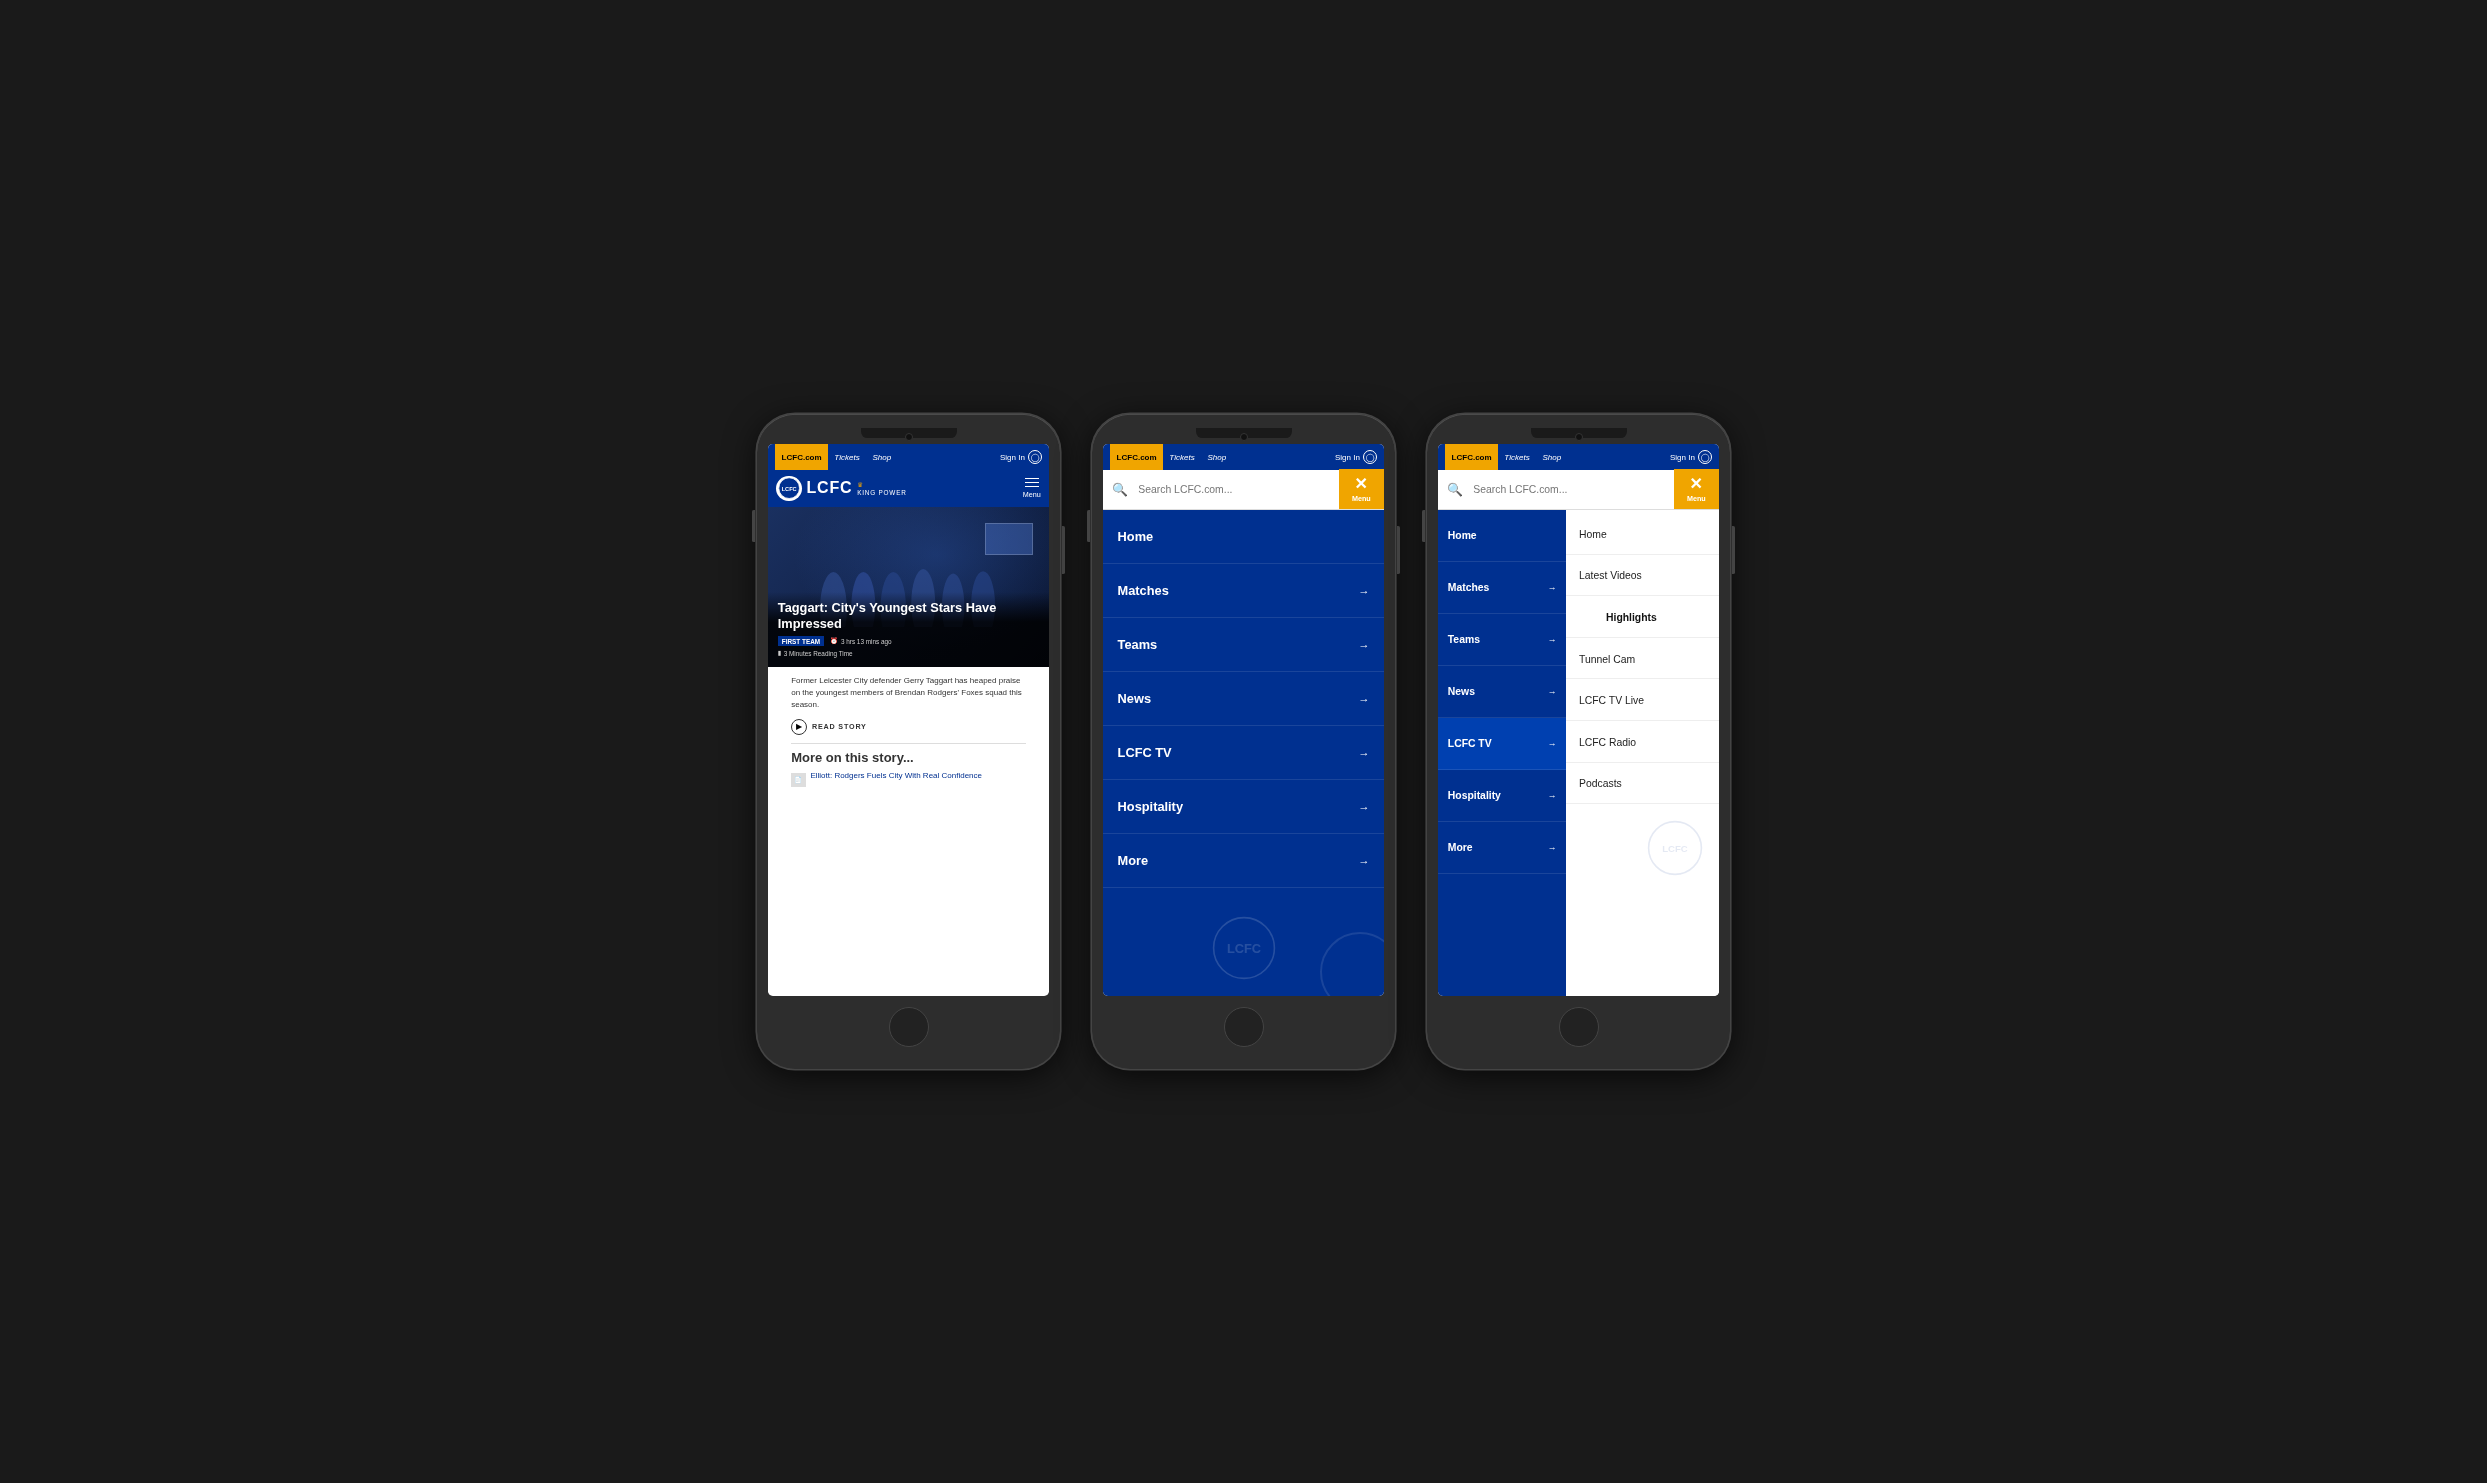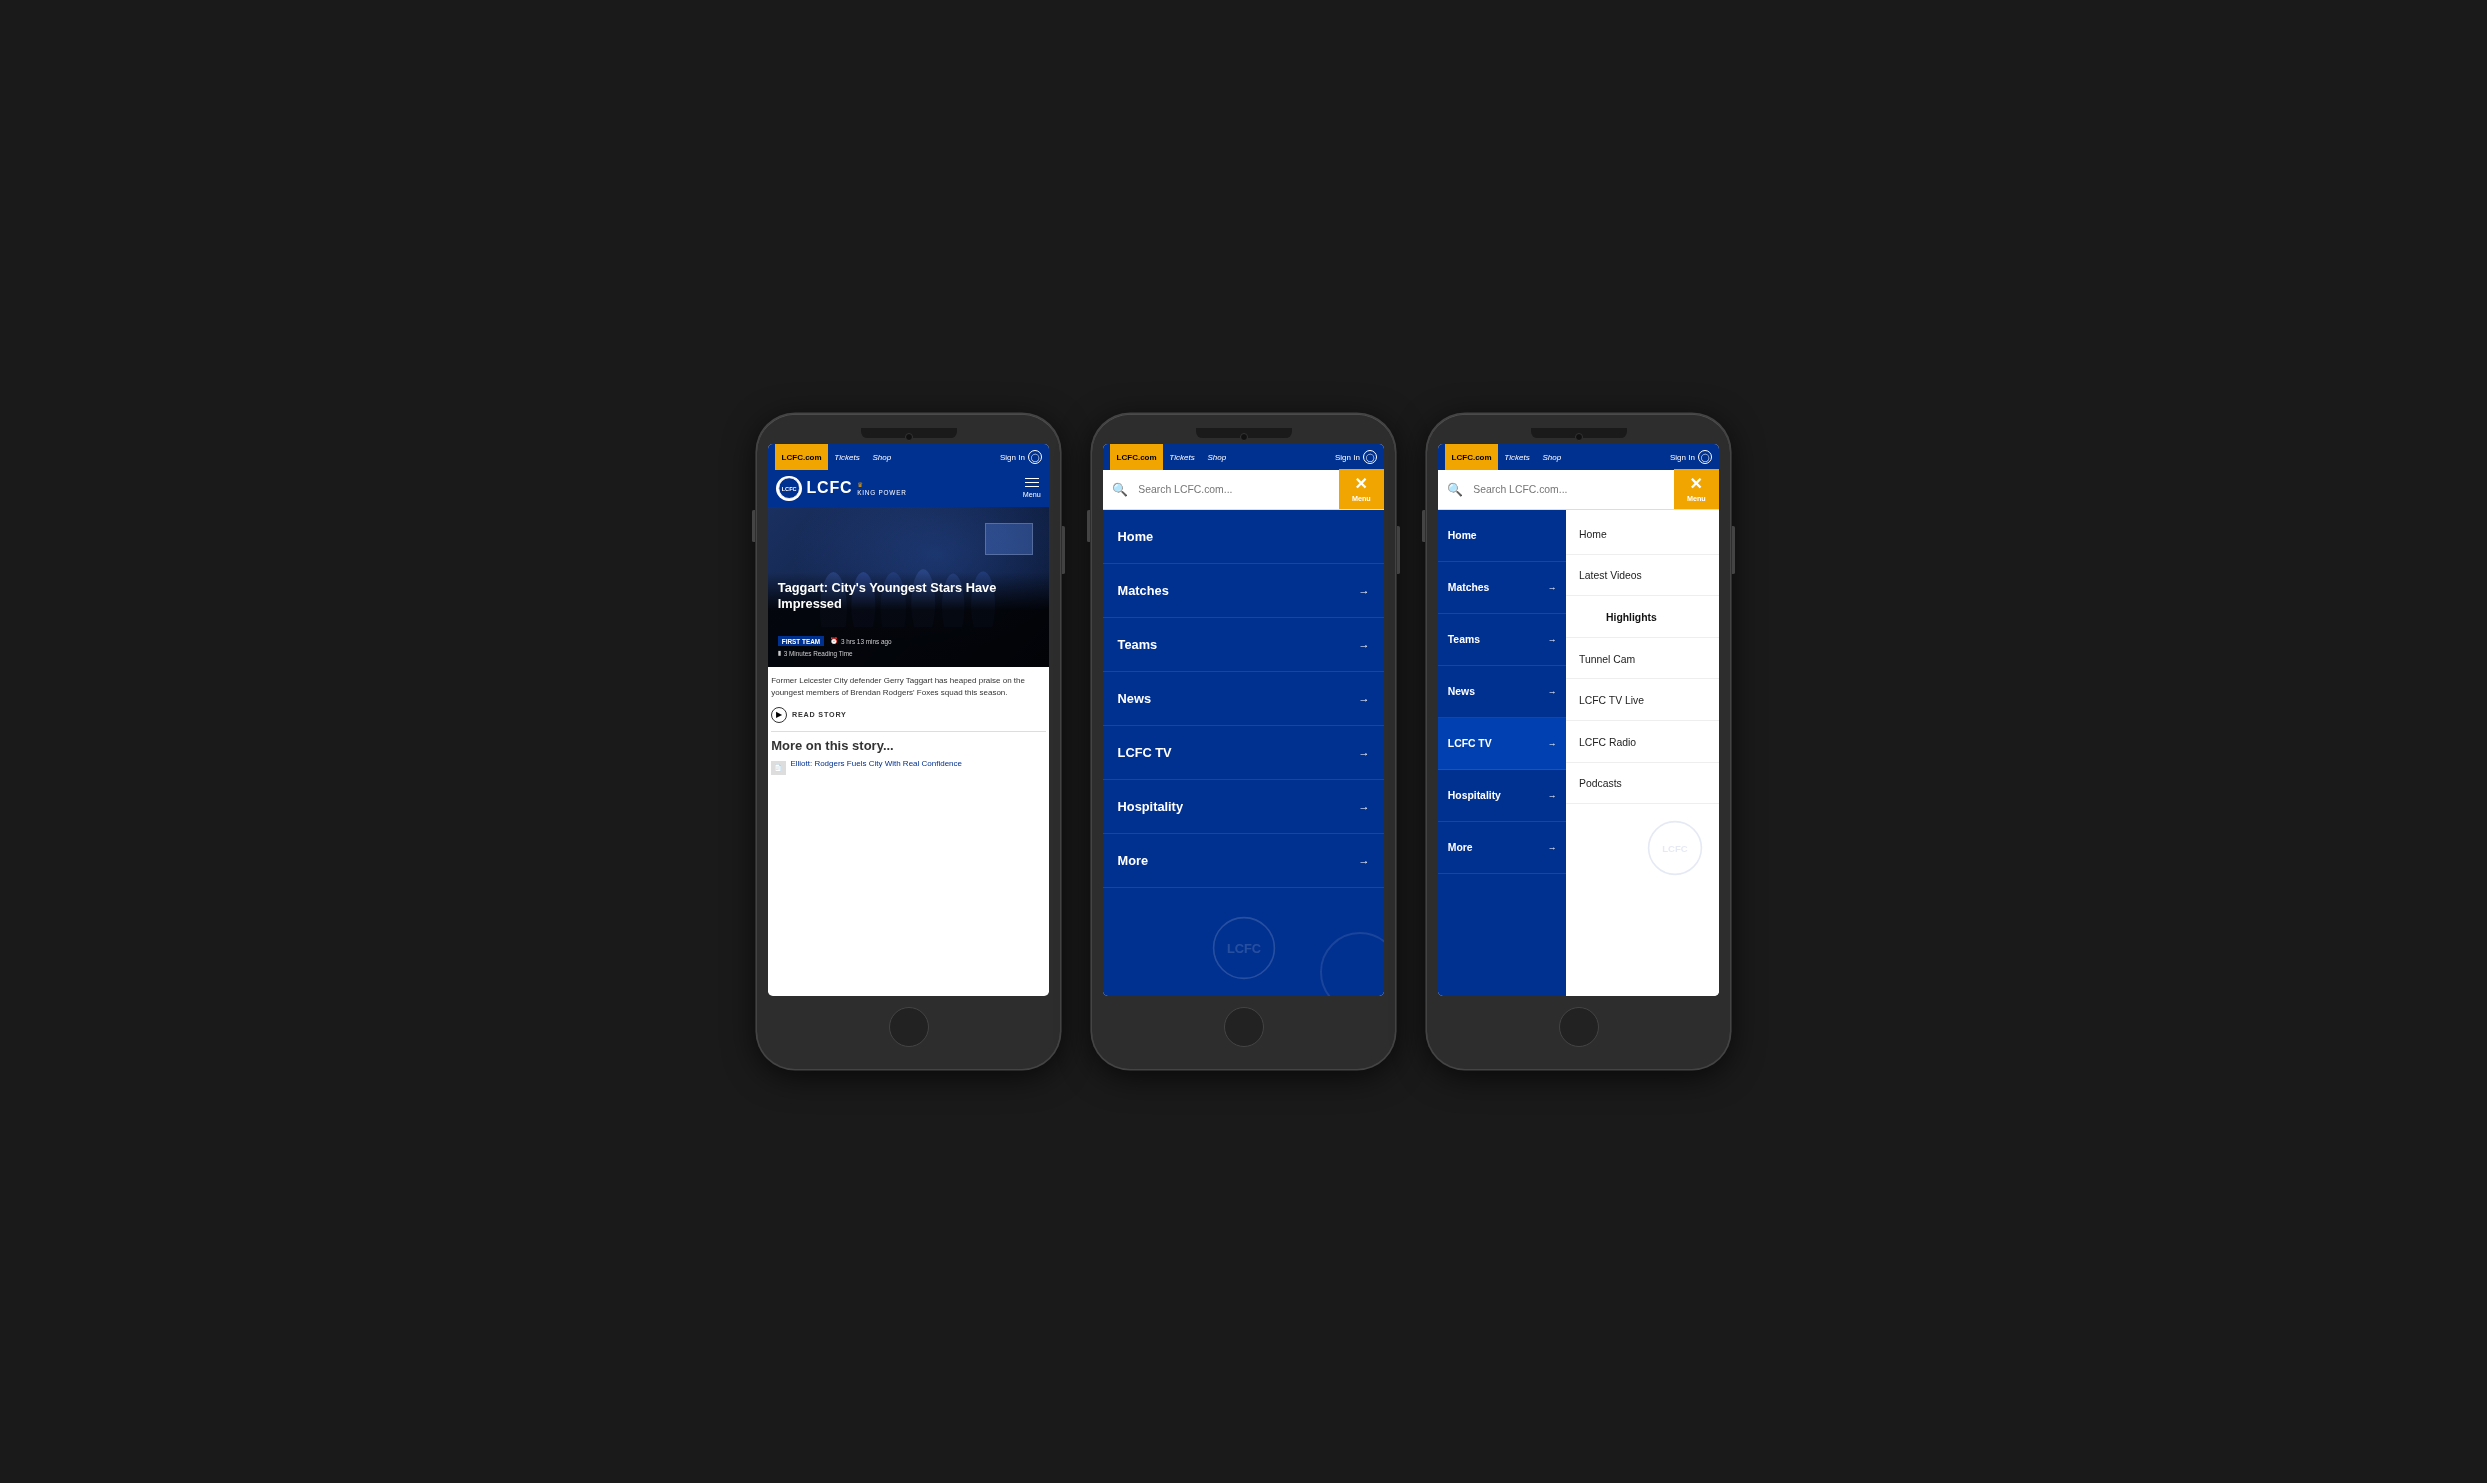--- a/index.html
+++ b/index.html
@@ -260,21 +260,21 @@
       left: 0;
       right: 0;
       padding: 8px 9.6px 9.6px;
     }
 
     .article-title {
       color: #fff;
       font-size: 12.8px;
       font-weight: bold;
       line-height: 1.3;
-      margin-bottom: 23px;
+      margin-bottom: 3px;
     }
 
     .article-meta {
       display: flex;
       align-items: center;
       gap: 6.4px;
       margin-bottom: 3.2px;
     }
 
     .tag-first-team {
@@ -295,21 +295,21 @@
 
     .reading-time {
       color: #ccc;
       font-size: 6.4px;
       display: flex;
       align-items: center;
       gap: 2.4px;
     }
 
     .article-body {
-      padding: 8px 3px;
+      padding: 8px 23px;
       background: #fff;
     }
 
     .article-desc {
       font-size: 8px;
       color: #333;
       line-height: 1.5;
       margin-bottom: 8px;
     }
 

